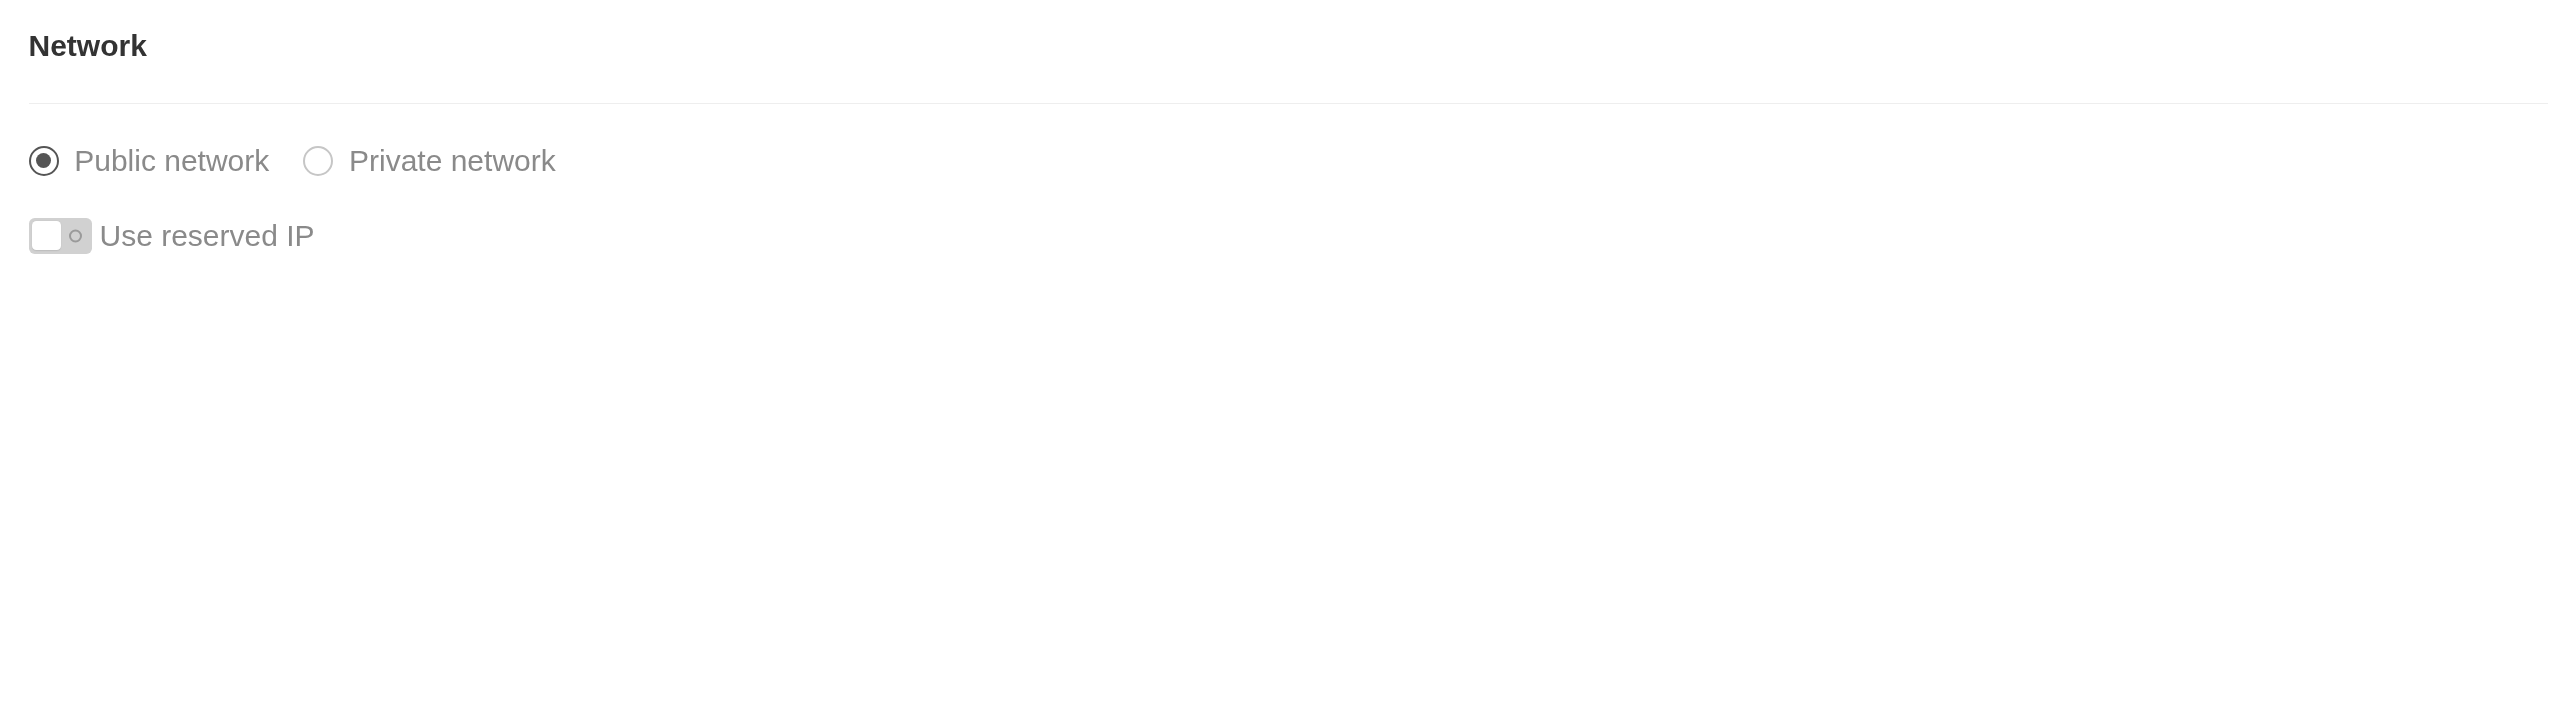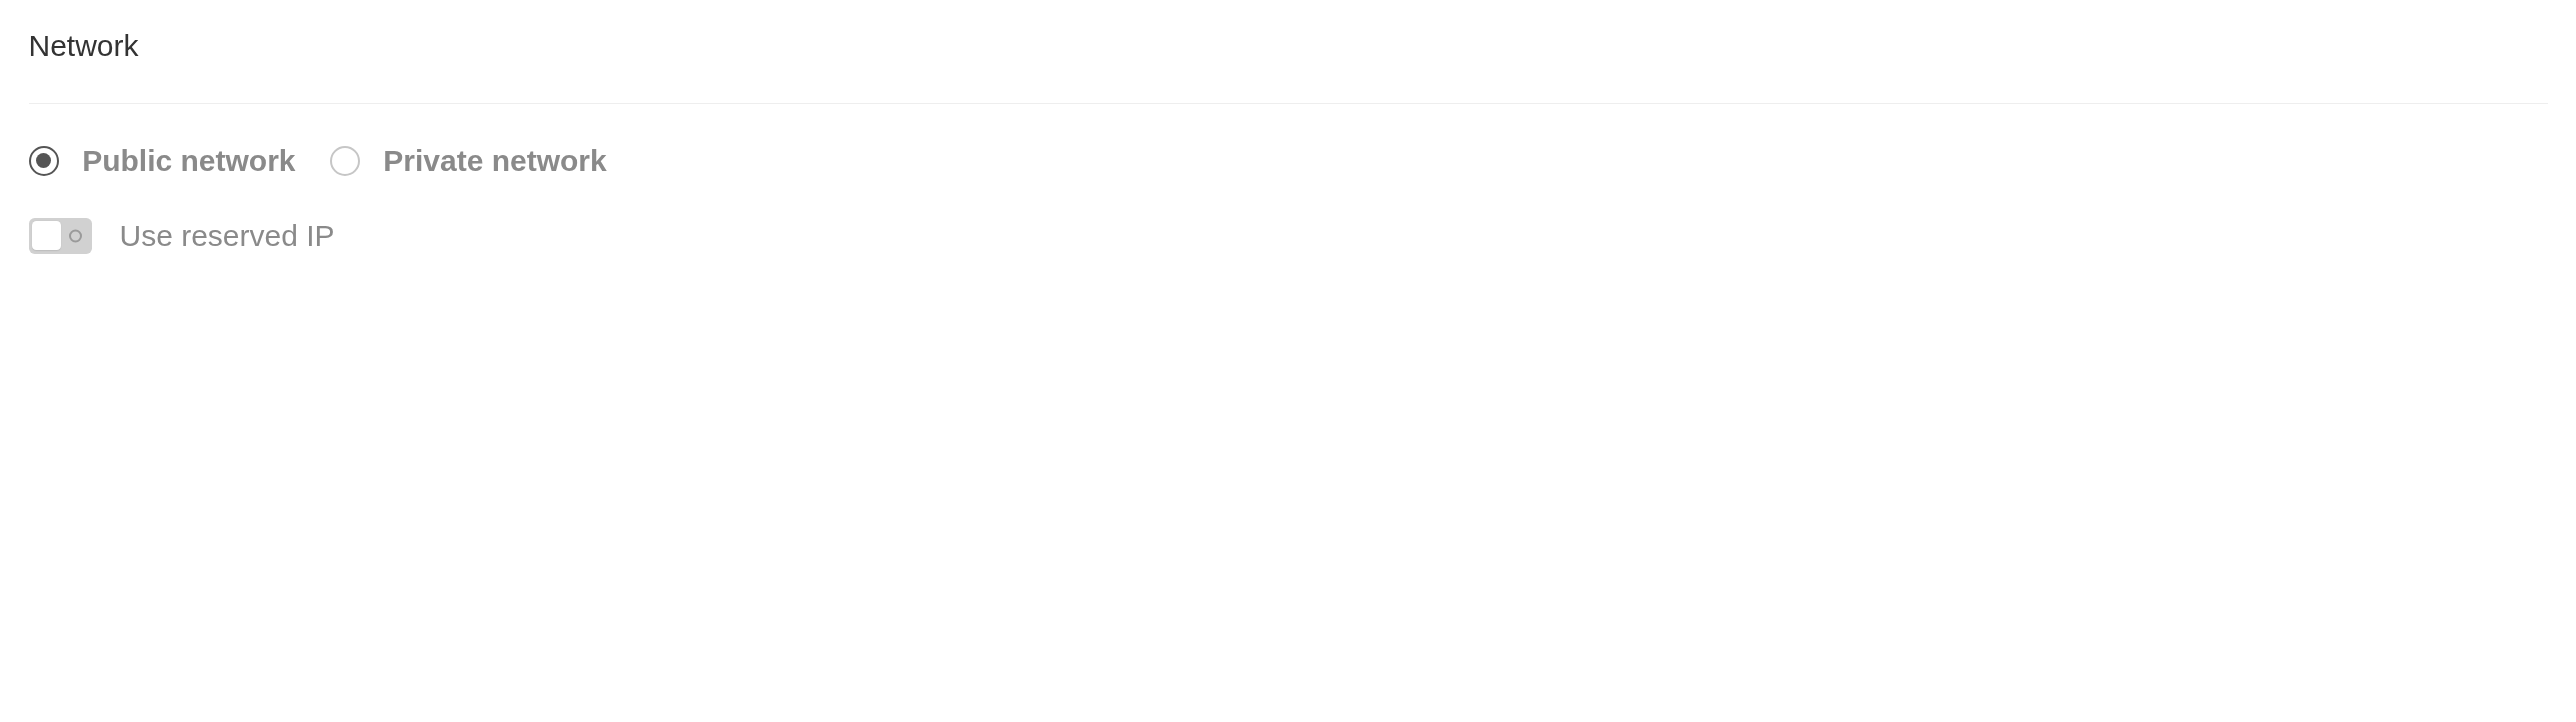--- a/index.html
+++ b/index.html
@@ -12,21 +12,21 @@
       background: #ffffff;
       color: #333333;
       width: 2576px;
       height: 723px;
     }
     .section {
       padding: 28.5px;
     }
     .section-header {
       font-size: 30px;
-      font-weight: 400;
+      font-weight: 700;
       color: #333333;
       padding-bottom: 40px;
       border-bottom: 0.7px solid #eeeeee;
       margin-bottom: 40px;
     }
     .radio-row {
       display: flex;
       align-items: center;
       gap: 34px;
       margin-bottom: 40px;
@@ -51,28 +51,27 @@
       border-color: #c6c6c6;
     }
     .radio-inner {
       width: 15.7px;
       height: 15.7px;
       border-radius: 50%;
       background: #555555;
     }
     .radio-label {
       font-size: 30px;
-      font-weight: 700;
+      font-weight: 400;
       color: #8a8a8a;
-      margin-left: 8px;
     }
     .toggle-row {
       display: flex;
       align-items: center;
-      gap: 28px;
+      gap: 8px;
       margin-bottom: 40px;
     }
     .toggle {
       width: 63px;
       height: 36px;
       border-radius: 5.7px;
       position: relative;
       cursor: pointer;
     }
     .toggle.off {

